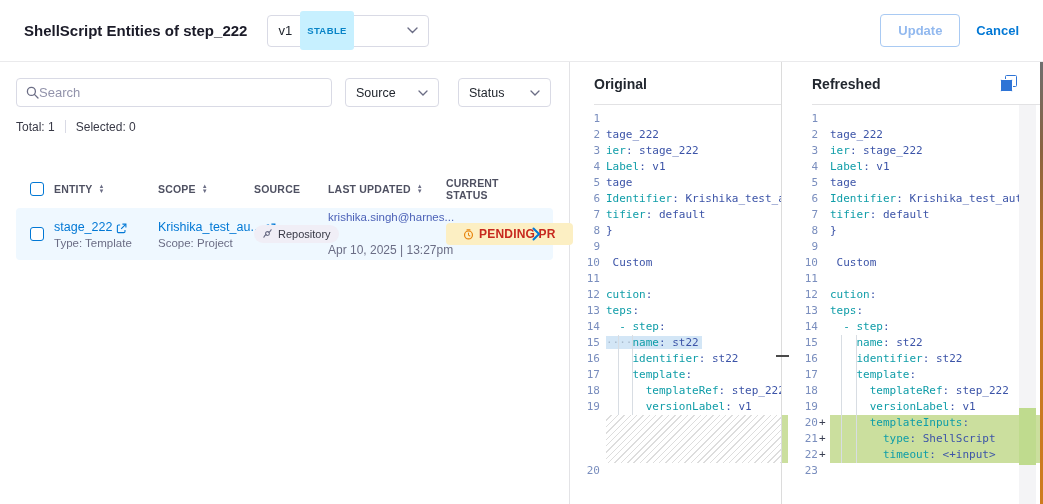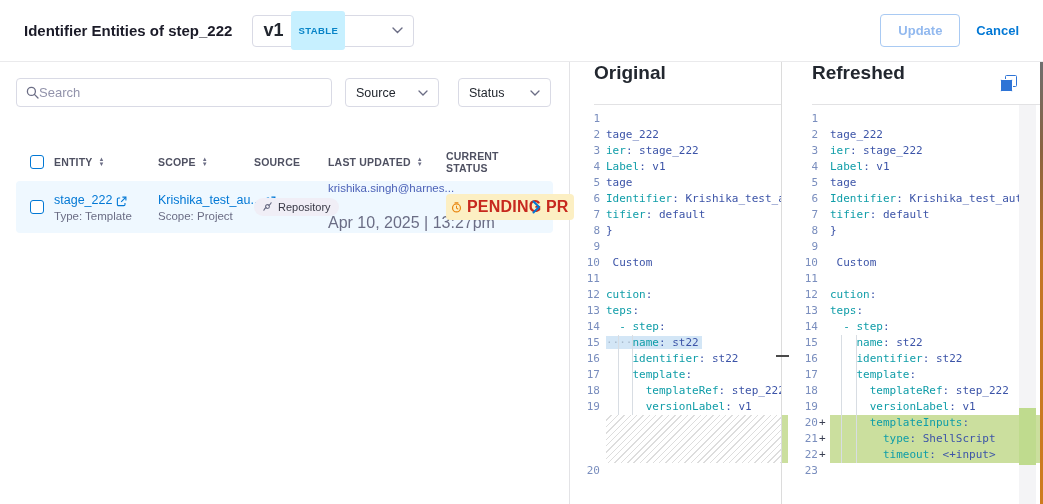--- a/index.html
+++ b/index.html
@@ -4,21 +4,21 @@
 <style>
   * { margin:0; padding:0; box-sizing:border-box; }
   html,body { width:1043px; height:504px; background:#fff; font-family:"Liberation Sans",sans-serif; overflow:hidden; }
   .app { width:1043px; height:504px; position:relative; background:#fff; }
 
   
   .topbar { height:62px; display:flex; align-items:center; padding:0 24px; border-bottom:1px solid #EAEAEC; }
   .title { font-size:15px; font-weight:700; color:#1B1B28; }
   .ver-select { margin-left:20px; width:162px; height:32px; border:1px solid #D9DAE5; border-radius:4px;
     display:flex; align-items:center; gap:8px; padding:0 10px; background:#fff; cursor:pointer; }
-  .ver-label { font-size:18px; color:#22272F;font-weight:bold; }
+  .ver-label { font-size:13px; color:#22272F; }
   .ver-badge { background:var(--stable-badge-bg,#C7F0FF); color:var(--stable-badge-text,#0884C7);
     font-size:9.5px; font-weight:700; letter-spacing:.4px; padding:14px 7px; border-radius:3px; }
   .ver-select .chev { margin-left:auto; }
   .spacer { flex:1; }
   .btn-update { background:#fff; border:1px solid #A9CAF3; color:#92B9EF; font-size:13px; font-weight:700;
     padding:8px 17px; border-radius:4px; margin-right:16px; font-family:inherit; }
   .btn-cancel { background:none; border:none; color:var(--accent-blue,#0278D5); font-size:13px; font-weight:700; font-family:inherit; cursor:pointer; }
 
   
   .main { display:flex; height:442px; }
@@ -45,29 +45,29 @@
   .c-chev { flex:1; display:flex; justify-content:flex-end; padding-right:12px; }
   .hcell { display:flex; align-items:center; }
   .sort { display:inline-flex; flex-direction:column; margin-left:6px; font-size:6px; line-height:5px; color:#6B6D85; }
 
   .trow { margin-top:10px; height:52px; background:var(--row-bg,#EFF8FF); border-radius:4px; display:flex; align-items:center; cursor:pointer; }
   .cb { width:14px; height:14px; border:1.5px solid var(--accent-blue,#0278D5); border-radius:3px; background:#fff; cursor:pointer; }
   .link { display:flex; align-items:flex-end; gap:4px; font-size:12.5px; color:var(--accent-blue,#0278D5); white-space:nowrap; }
   .sub { font-size:11.5px; color:#6B6D85; margin-top:3px; white-space:nowrap; }
   .badge-source { display:inline-flex; align-items:center; gap:5px; background:var(--source-badge-bg,#F0EEF6); border-radius:10px; padding:3px 8px; font-size:11px; color:#383946; white-space:nowrap; }
   .by { font-size:11.5px; color:var(--updated-by-color,#4C62B8); white-space:nowrap; }
-  .at { font-size:16px; color:#6B6D85; margin-top:20px; white-space:nowrap; }
-  .badge-status { display:inline-flex; align-items:center; gap:5px; background:var(--status-bg,#FCEFC3); border-radius:4px; padding:4px 5px; font-size:16px; font-weight:700; color:var(--status-text,#C7281E); letter-spacing:.2px; white-space:nowrap; }
+  .at { font-size:12px; color:#6B6D85; margin-top:20px; white-space:nowrap; }
+  .badge-status { display:inline-flex; align-items:center; gap:5px; background:var(--status-bg,#FCEFC3); border-radius:4px; padding:4px 17px; font-size:12px; font-weight:700; color:var(--status-text,#C7281E); letter-spacing:.2px; white-space:nowrap; }
 
   
   .diff { flex:1; display:flex; position:relative; overflow:hidden; }
   .pane { height:100%; overflow:hidden; }
   .pane-left { width:212px; flex:none; border-right:1px solid #DCDCDC; }
   .pane-right { flex:1; }
-  .pane-header { height:43px; display:flex; align-items:flex-start; padding-left:24px; font-size:19px; font-weight:700; color:#22272F; position:relative; }
+  .pane-header { height:43px; display:flex; align-items:center; padding-left:24px; font-size:14px; font-weight:700; color:#22272F; position:relative; }
   .pane-right .pane-header { padding-left:30px; }
   .pane-header::after { content:''; position:absolute; left:24px; right:0; bottom:0; height:1px; background:#E2E2E4; }
   .pane-right .pane-header::after { left:30px; }
   .copy { position:absolute; right:26px; top:13px; width:17px; height:17px; cursor:pointer; }
   .copy::before { content:''; position:absolute; right:0; top:0; width:10px; height:10px; border:1.6px solid #2E74D6; border-radius:1.5px; }
   .copy::after { content:''; position:absolute; left:0; bottom:0; width:11px; height:11px; background:#2E74D6; border-radius:1.5px; border:1px solid #fff; }
 
   .code { position:relative; height:calc(100% - 44px); overflow:hidden; padding-top:6px;
     font-family:"DejaVu Sans Mono",monospace; font-size:11px; }
   .code-line { display:flex; height:16px; line-height:16px; }
@@ -95,21 +95,21 @@
   .sash-dash { position:absolute; left:206px; top:293px; width:13px; height:2px; background:#4A4A4A; }
 
   svg { display:block; }
 </style>
 </head>
 <body>
 
 <div class="app">
 
   <header class="topbar">
-    <h1 class="title">Identifier Entities of step_222</h1>
+    <h1 class="title">ShellScript Entities of step_222</h1>
     <div class="ver-select">
       <span class="ver-label">v1</span>
       <span class="ver-badge">STABLE</span>
       <span class="chev">
         <svg width="11" height="7" viewBox="0 0 11 7">
             <path d="M1 1l4.5 4.5L10 1" fill="none" stroke="#6B6D85" stroke-width="1.4" stroke-linecap="round"></path>
           </svg>
       </span>
     </div>
     <div class="spacer"></div>
@@ -141,20 +141,25 @@
         <div class="select sts">
           <span>Status</span>
           <span>
             <svg width="10" height="6" viewBox="0 0 10 6">
                 <path d="M1 1l4 4 4-4" fill="none" stroke="#6B6D85" stroke-width="1.3" stroke-linecap="round"></path>
               </svg>
           </span>
         </div>
       </div>
 
+      <div class="totals">
+        <span>Total: 1</span>
+        <span class="vdiv"></span>
+        <span>Selected: 0</span>
+      </div>
 
       <div class="thead">
         <div class="c-cb">
             <div class="cb"></div>
           </div>
         <div class="c-entity hcell">
           <span>ENTITY</span>
           <span class="sort">
               <span>▲</span>
               <span>▼</span>

